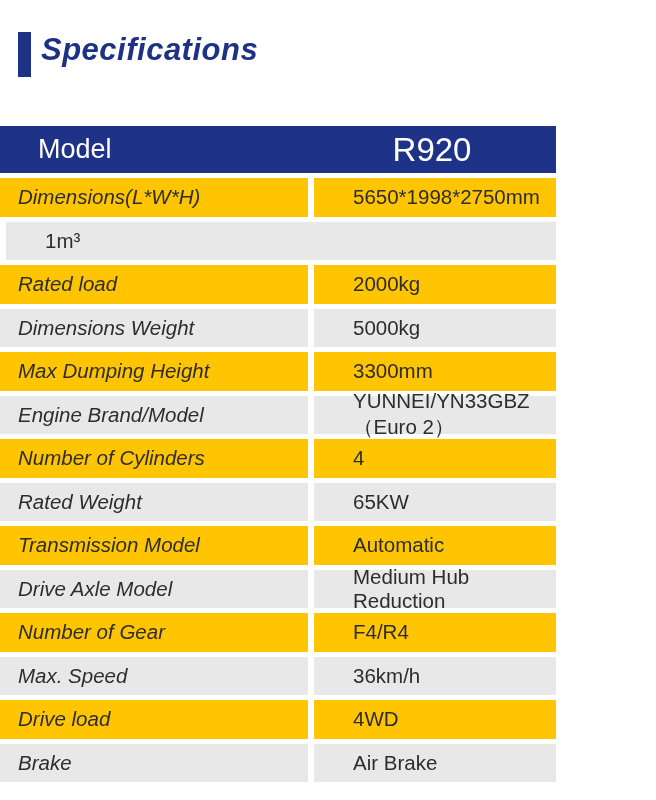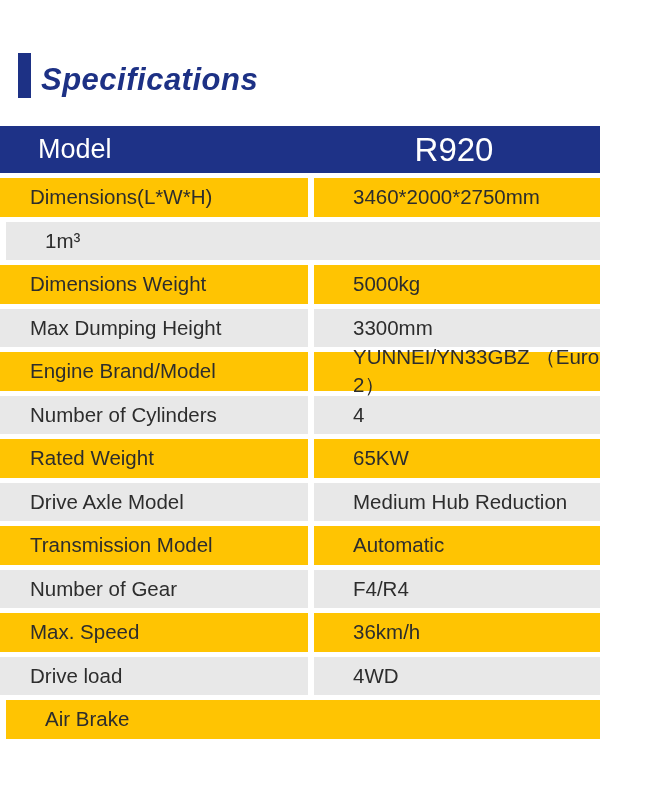--- a/index.html
+++ b/index.html
@@ -9,22 +9,22 @@
     height: 800px;
     font-family: "Liberation Sans", "DejaVu Sans", sans-serif;
     color: #2d2d2d;
     overflow: hidden;
     position: relative;
   }
 
   
   .section-title {
     display: flex;
-    align-items: flex-end;
-    margin: 52px 0 0 18px;
+    align-items: flex-start;
+    margin: 32px 0 0 18px;
     height: 46px;
   }
   .title-accent-bar {
     display: inline-block;
     width: 13px;
     height: 45px;
     background: #1d3185;
     margin-right: 10px;
   }
   .title-text {
@@ -34,21 +34,21 @@
     color: #1d3185;
     letter-spacing: 0.5px;
     padding-right: 8px;
   }
 
   
   .spec-table {
     position: absolute;
     top: 126px;
     left: 0;
-    width: 600px;
+    width: 556px;
   }
   .table-header {
     display: flex;
     height: 47px;
     background: #1e3287;
     color: #ffffff;
   }
   .table-header .hdr-label {
     width: 308px;
     display: flex;
@@ -67,21 +67,22 @@
   .spec-row {
     display: flex;
     margin-top: 5px;
     height: 38.5px;
     font-size: 20.5px;
   }
   .row-label {
     width: 308px;
     display: flex;
     align-items: center;
-    padding-left: 30px;
+    padding-left: 18px;
+    font-style: italic;
   }
   .row-value {
     flex: 1;
     margin-left: 6px;
     display: flex;
     align-items: center;
     padding-left: 39px;
   }
   
   .spec-row:nth-child(odd) .row-label,
@@ -99,24 +100,28 @@
 
 <div class="spec-table">
   <div class="table-header">
     <div class="hdr-label">Model</div>
     <div class="hdr-value">R920</div>
   </div>
 
   <div class="table-body">
     <div class="spec-row">
       <div class="row-label">Dimensions(L*W*H)</div>
-      <div class="row-value">3460*2000*2750mm</div>
+      <div class="row-value">5650*1998*2750mm</div>
     </div>
     <div class="spec-row">
       <div class="row-value">1m³</div>
+    </div>
+    <div class="spec-row">
+      <div class="row-label">Rated load</div>
+      <div class="row-value">2000kg</div>
     </div>
     <div class="spec-row">
       <div class="row-label">Dimensions Weight</div>
       <div class="row-value">5000kg</div>
     </div>
     <div class="spec-row">
       <div class="row-label">Max Dumping Height</div>
       <div class="row-value">3300mm</div>
     </div>
     <div class="spec-row">
@@ -125,36 +130,37 @@
     </div>
     <div class="spec-row">
       <div class="row-label">Number of Cylinders</div>
       <div class="row-value">4</div>
     </div>
     <div class="spec-row">
       <div class="row-label">Rated Weight</div>
       <div class="row-value">65KW</div>
     </div>
     <div class="spec-row">
+      <div class="row-label">Transmission Model</div>
+      <div class="row-value">Automatic</div>
+    </div>
+    <div class="spec-row">
       <div class="row-label">Drive Axle Model</div>
       <div class="row-value">Medium Hub Reduction</div>
-    </div>
-    <div class="spec-row">
-      <div class="row-label">Transmission Model</div>
-      <div class="row-value">Automatic</div>
     </div>
     <div class="spec-row">
       <div class="row-label">Number of Gear</div>
       <div class="row-value">F4/R4</div>
     </div>
     <div class="spec-row">
       <div class="row-label">Max. Speed</div>
       <div class="row-value">36km/h</div>
     </div>
     <div class="spec-row">
       <div class="row-label">Drive load</div>
       <div class="row-value">4WD</div>
     </div>
     <div class="spec-row">
+      <div class="row-label">Brake</div>
       <div class="row-value">Air Brake</div>
     </div>
   </div>
 </div>
 
 </body></html>

